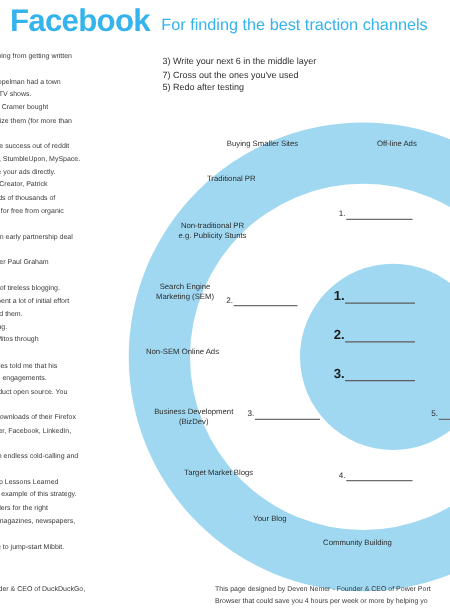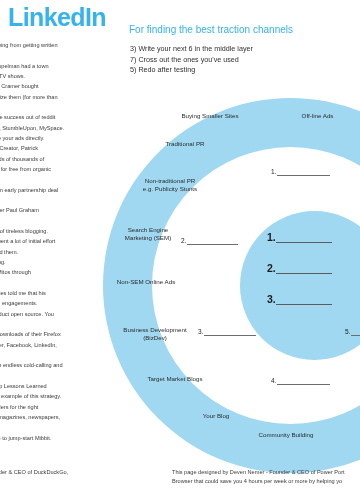--- a/index.html
+++ b/index.html
@@ -31,22 +31,22 @@
     font-size: 25px;
     font-weight: bold;
     letter-spacing: -0.6px;
     color: #35b3ec;
     line-height: 28px;
     white-space: nowrap;
   }
   #title-sub {
     position: absolute;
     left: 129px;
-    top: 23px;
-    font-size: 10px;
+    top: 13px;
+    font-size: 13px;
     color: #35b3ec;
     line-height: 14px;
     white-space: nowrap;
   }
 
   
   #left-column {
     position: absolute;
     left: -22px;
     top: 40px;
@@ -163,21 +163,21 @@
     color: #3a3a3a;
     white-space: nowrap;
     z-index: 6;
   }
   #footer-right .line { display: block; }
 </style>
 </head>
 <body>
 
 <div id="header">
-  <div id="title-main" style="color: rgb(53, 179, 236);">LinkedIn</div>
+  <div id="title-main" style="color: rgb(53, 179, 236);">Facebook</div>
   <div id="title-sub" style="color: rgb(53, 179, 236);">For finding the best traction channels</div>
 </div>
 
 <div id="left-column">
     <div class="para">
       <span class="line">yal following from getting written</span>
     </div>
     <div class="para">
       <span class="line">, Josh Kopelman had a town</span>
       <span class="line">national TV shows.</span>

